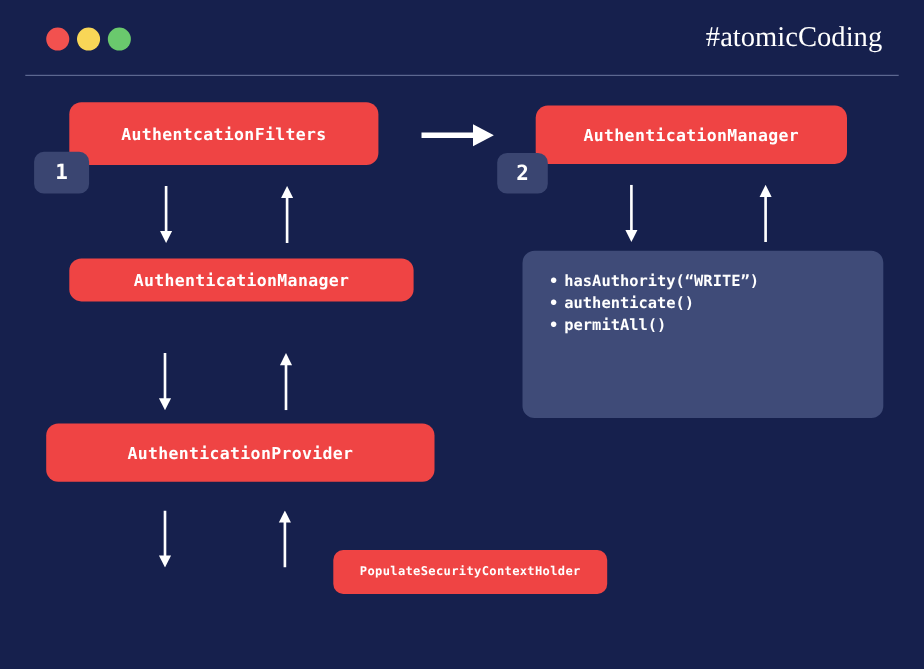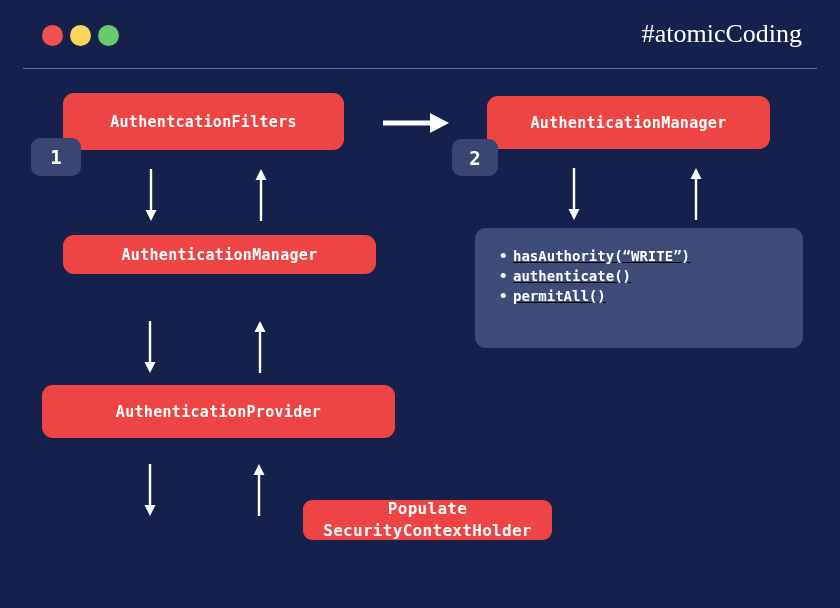--- a/index.html
+++ b/index.html
@@ -94,39 +94,38 @@
   #box-auth-filters      { left: 63px;  top: 93px;  width: 281px; height: 57px; }
   #badge-1               { left: 31px;  top: 138px; width: 50px;  height: 38px; }
   #box-authz-filters     { left: 487px; top: 96px;  width: 283px; height: 53px; }
   #badge-2               { left: 452px; top: 139px; width: 46px;  height: 37px; }
   #box-auth-manager      { left: 63px;  top: 235px; width: 313px; height: 39px; }
   #box-auth-provider     { left: 42px;  top: 385px; width: 353px; height: 53px; }
   #box-authenticate      { left: 63px;  top: 525px; width: 281px; height: 52px; }
   #box-populate          { left: 303px; top: 500px; width: 249px; height: 40px; }
 
   #box-populate {
-    font-size: 16px;
+    font-size: 11px;
     font-weight: bold;
     line-height: 1.35;
-    flex-direction: column;
+    flex-direction: row;
     border-radius: 9px;
   }
 
   
   #box-authority-list {
     position: absolute;
     left: 475px;
     top: 228px;
     width: 328px;
-    height: 120px;
+    height: 152px;
     background: #3f4b78;
     border-radius: 11px;
     box-sizing: border-box;
     padding: 18px 0 0 22px;
-    text-decoration: underline;
   }
   #box-authority-list ul {
     margin: 0;
     padding: 0 0 0 16px;
     list-style: none;
   }
   #box-authority-list li {
     position: relative;
     color: #ffffff;
     font-family: "DejaVu Sans Mono", monospace;

